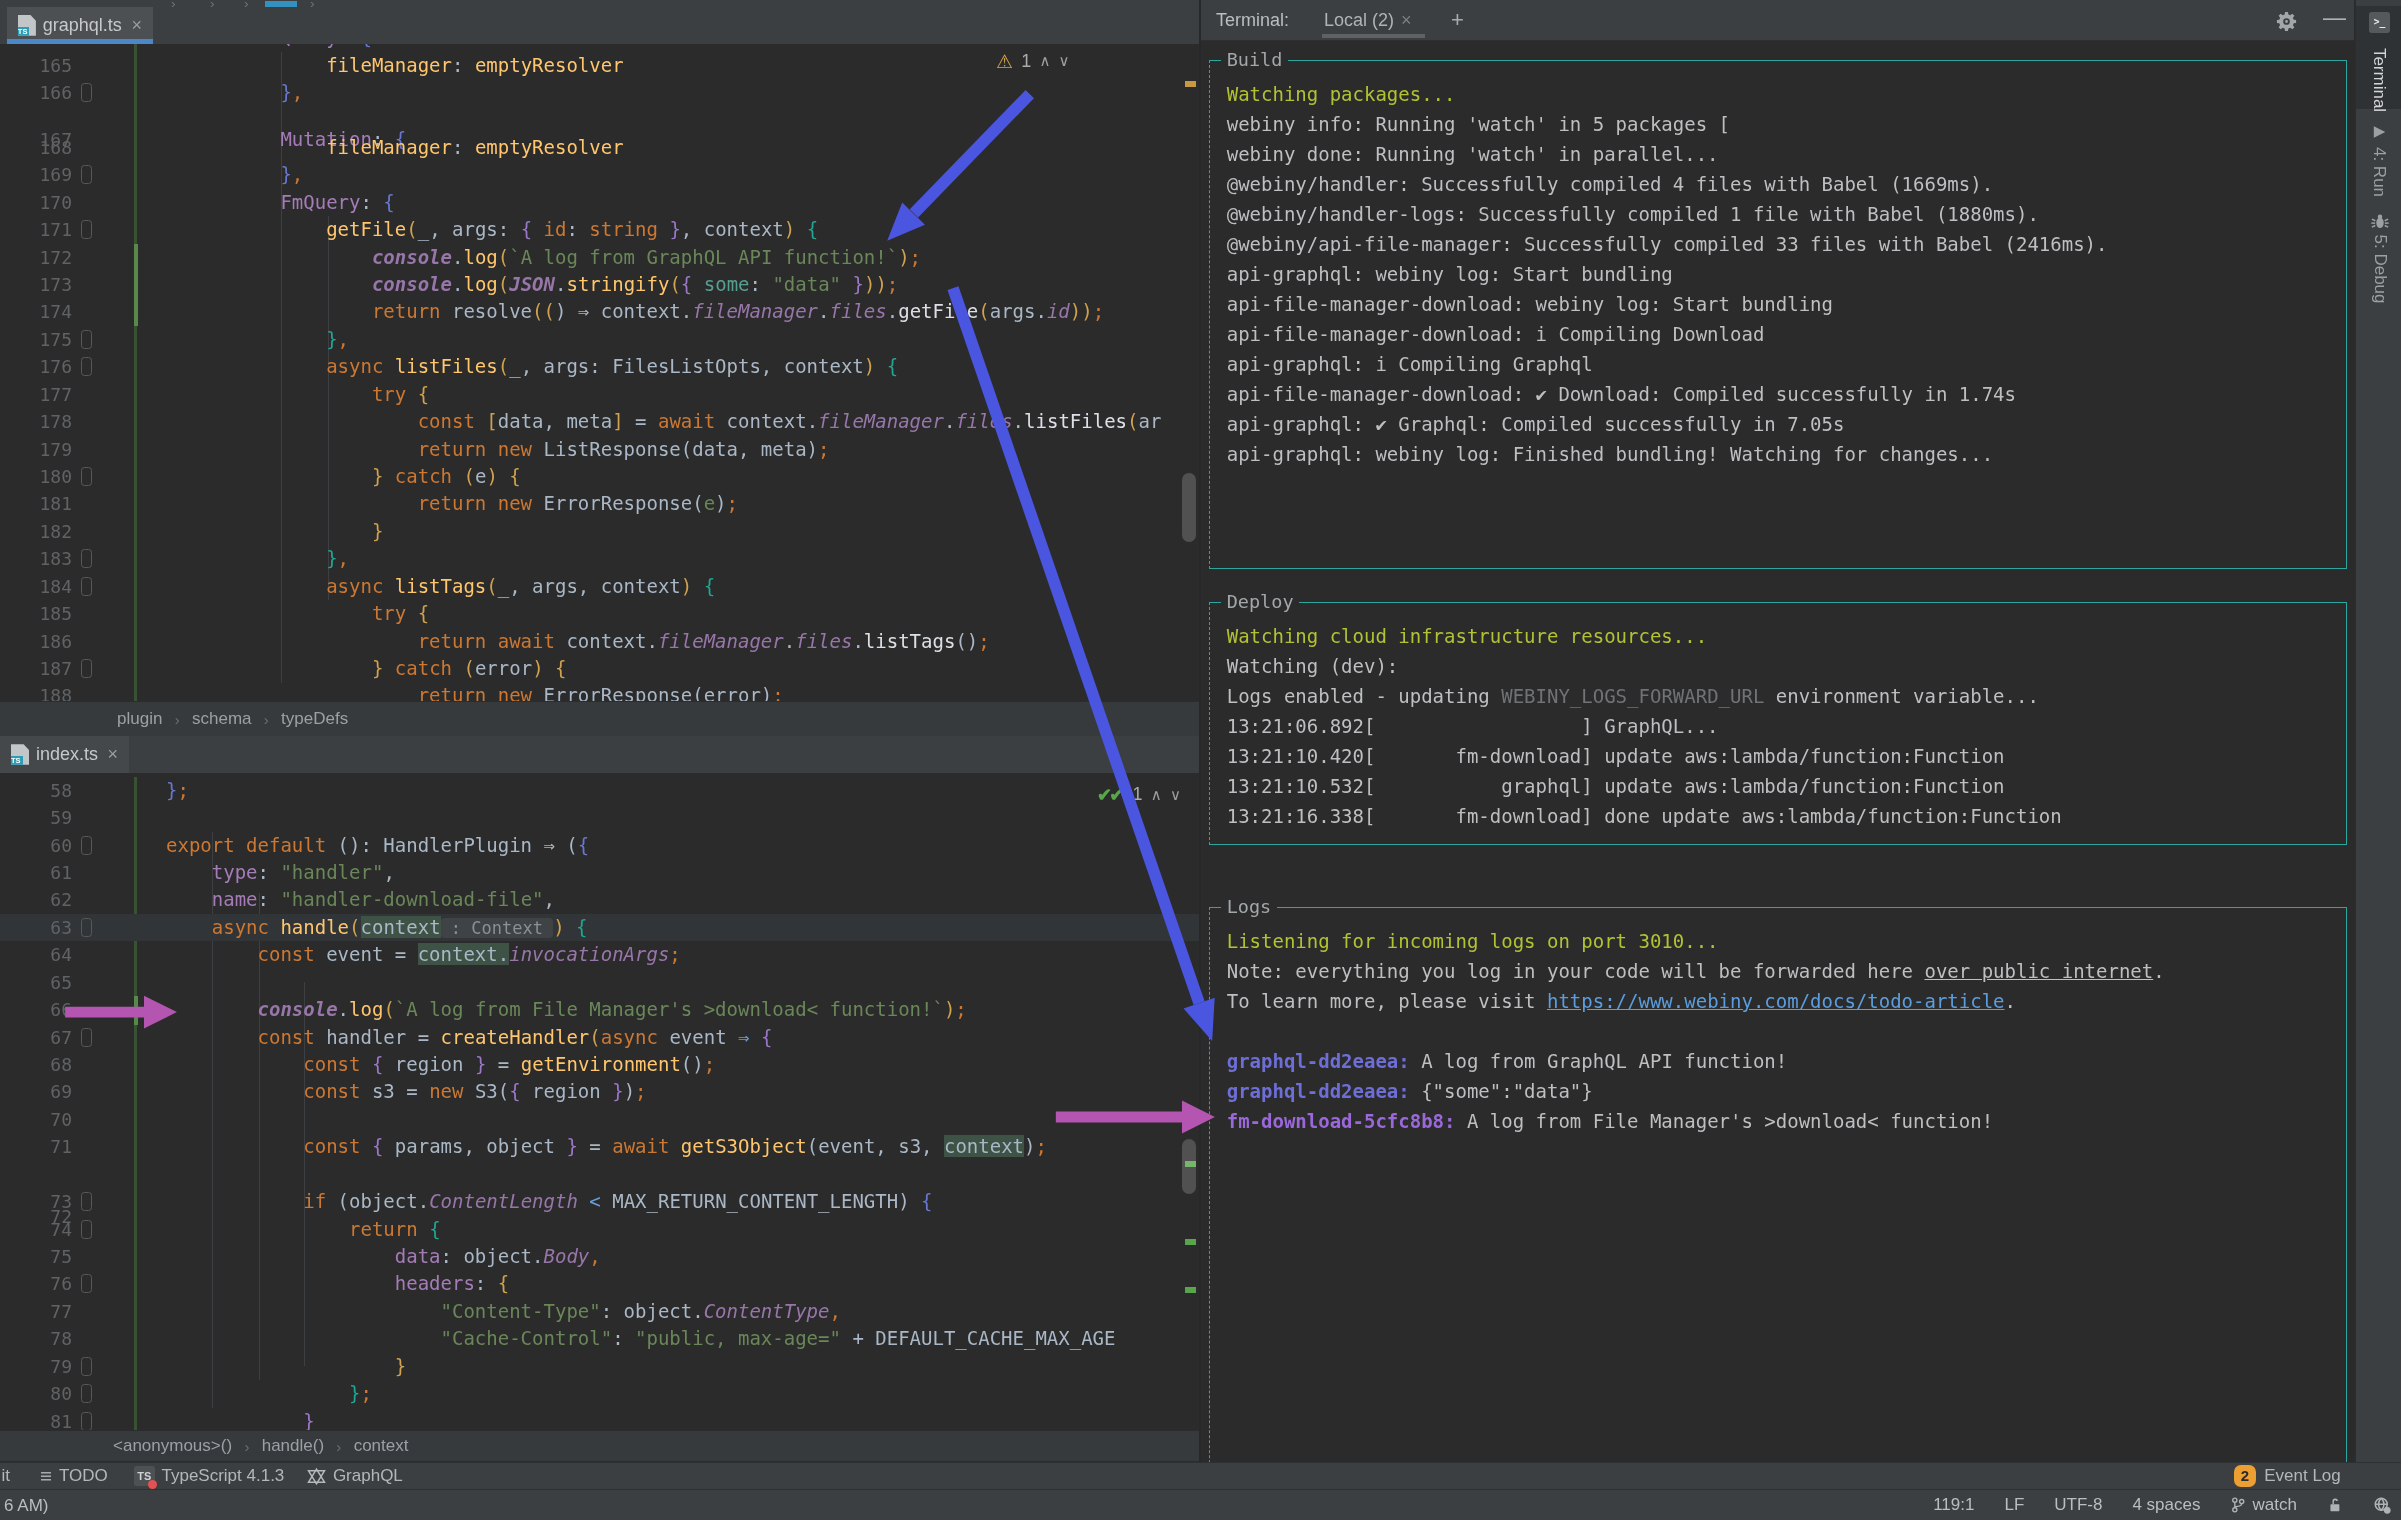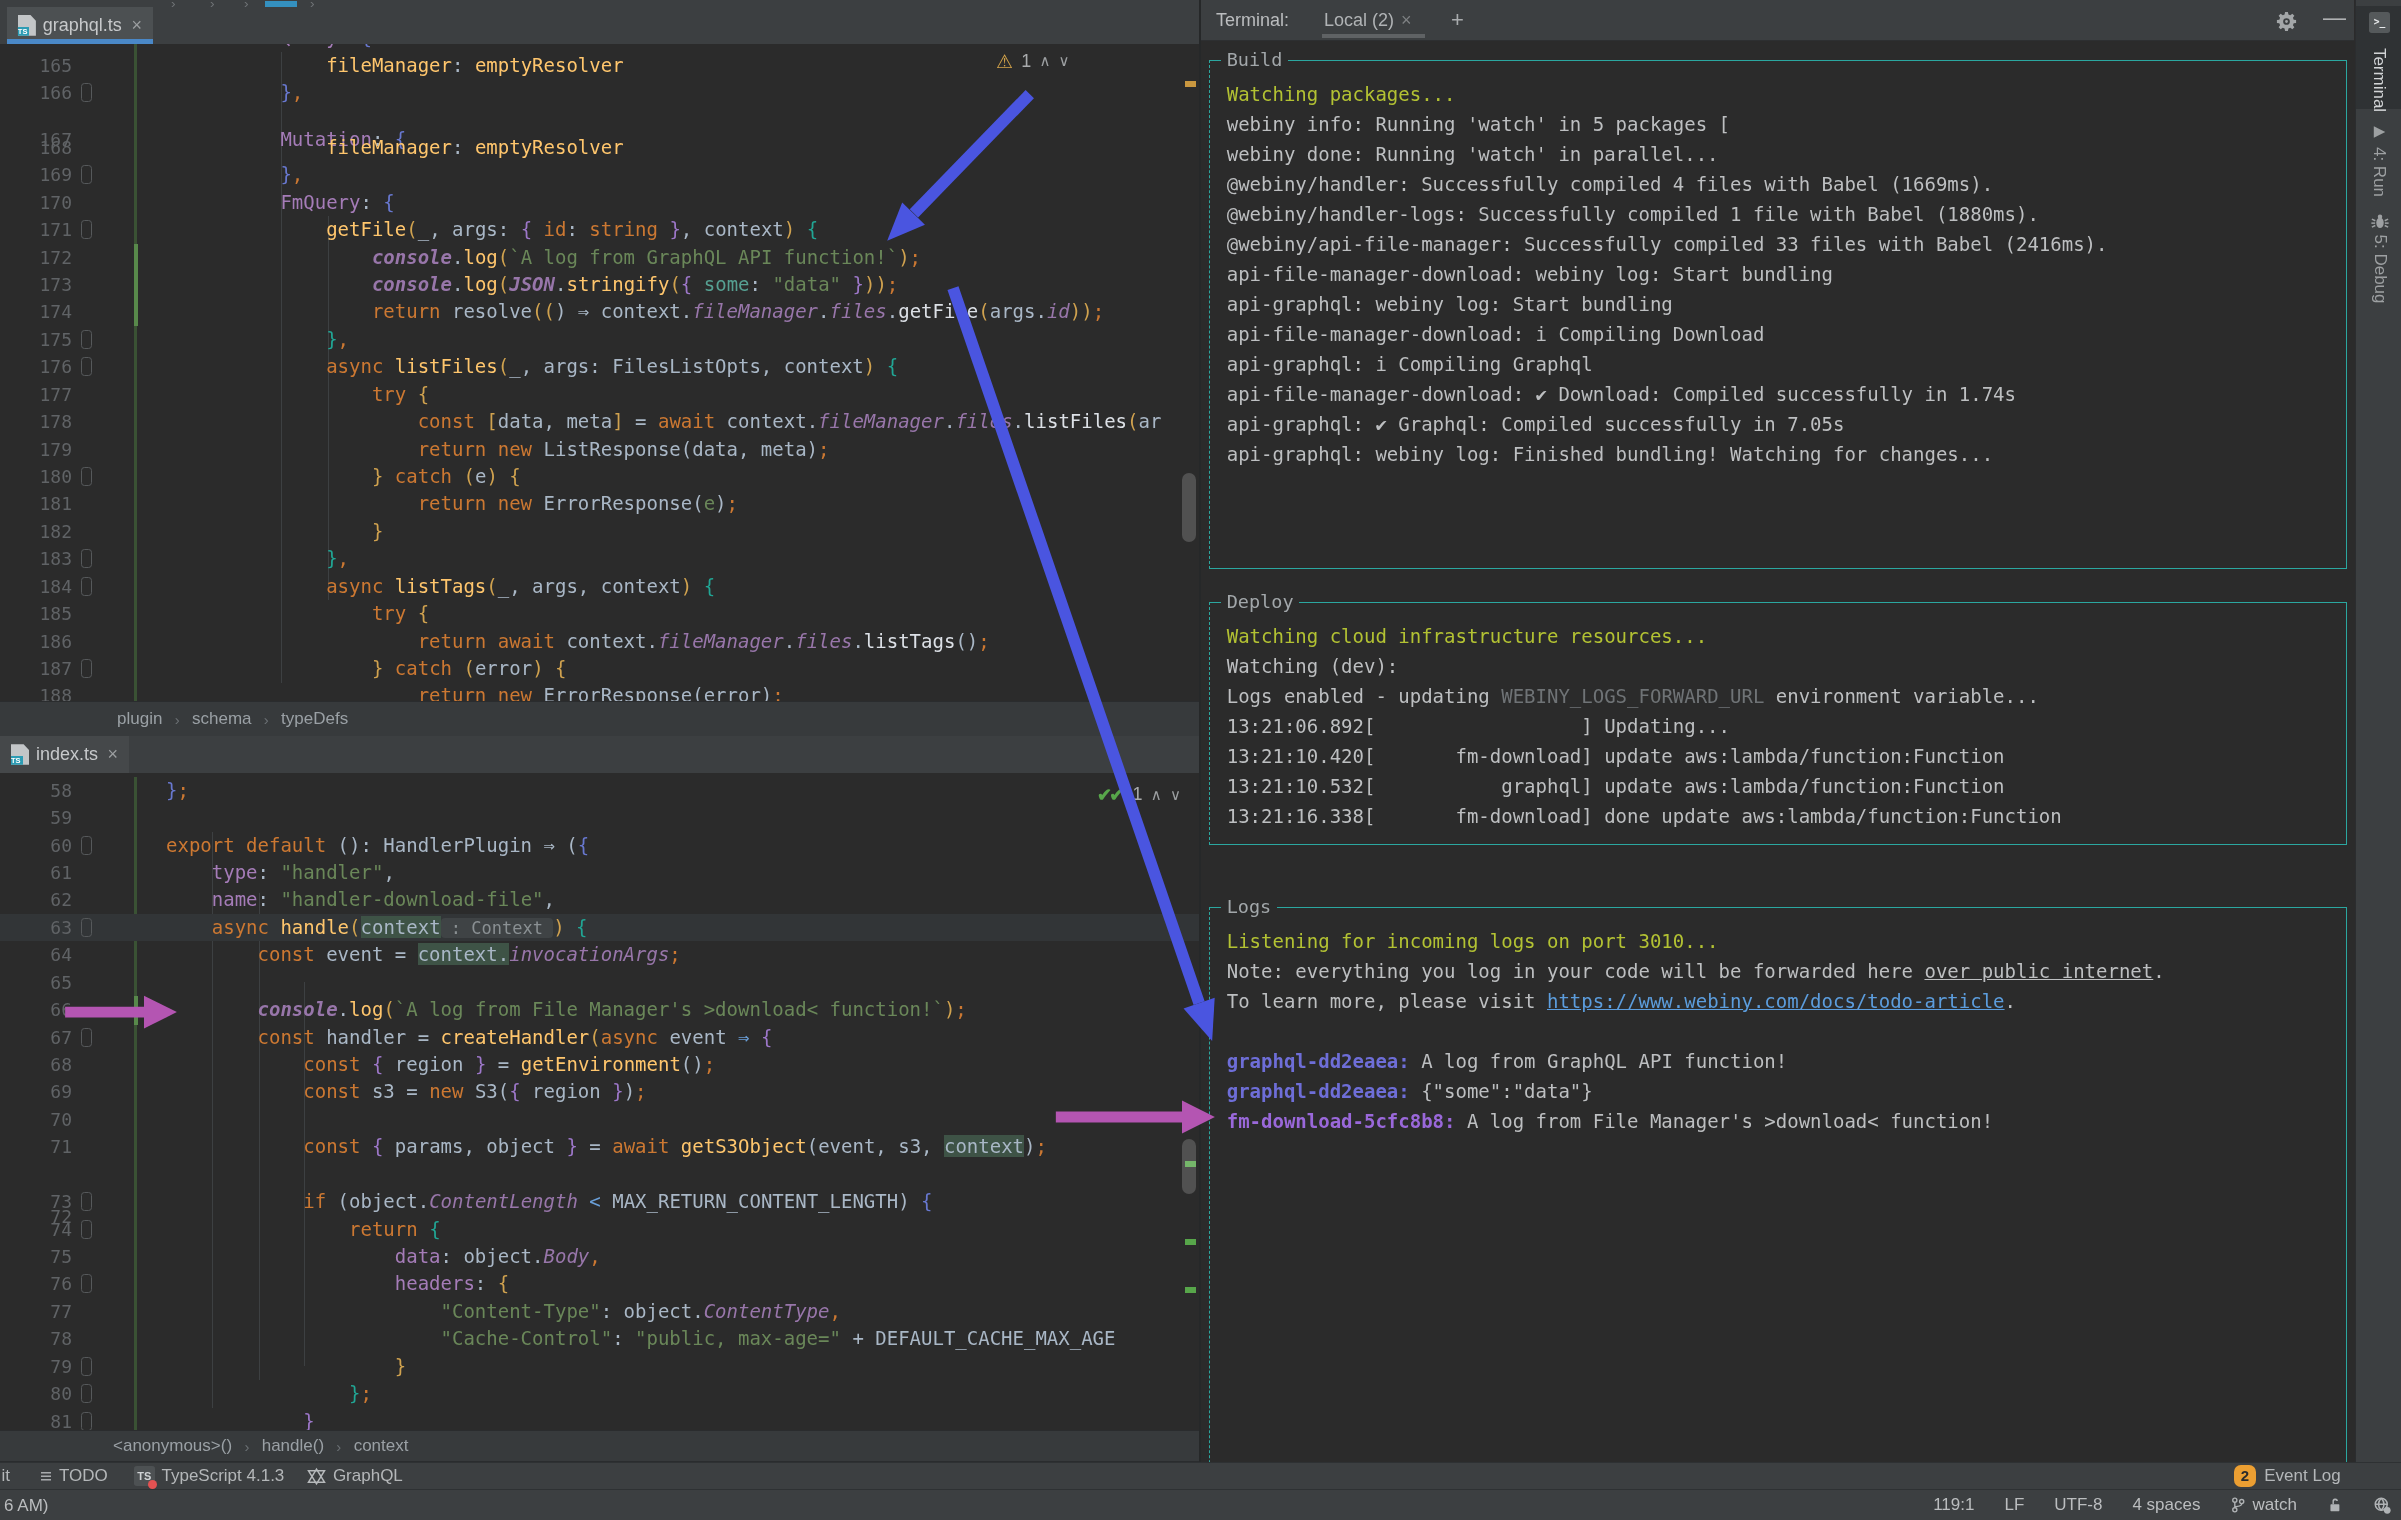--- a/index.html
+++ b/index.html
@@ -411,36 +411,36 @@
   <div id="term-boxes">
       <div class="tbox" style="top: 60px; height: 509px;">
         <span class="blabel">Build</span>
         <div class="blines">
           <div class="tline"><span class="t-ol">Watching packages...</span></div>
           <div class="tline"><span class="t-fg">webiny info: Running 'watch' in 5 packages [</span></div>
           <div class="tline"><span class="t-fg">webiny done: Running 'watch' in parallel...</span></div>
           <div class="tline"><span class="t-fg">@webiny/handler: Successfully compiled 4 files with Babel (1669ms).</span></div>
           <div class="tline"><span class="t-fg">@webiny/handler-logs: Successfully compiled 1 file with Babel (1880ms).</span></div>
           <div class="tline"><span class="t-fg">@webiny/api-file-manager: Successfully compiled 33 files with Babel (2416ms).</span></div>
+          <div class="tline"><span class="t-fg">api-graphql: webiny log: Start bundling</span></div>
           <div class="tline"><span class="t-fg">api-file-manager-download: webiny log: Start bundling</span></div>
-          <div class="tline"><span class="t-fg">api-graphql: webiny log: Start bundling</span></div>
           <div class="tline"><span class="t-fg">api-file-manager-download: i Compiling Download</span></div>
           <div class="tline"><span class="t-fg">api-graphql: i Compiling Graphql</span></div>
           <div class="tline"><span class="t-fg">api-file-manager-download: ✔ Download: Compiled successfully in 1.74s</span></div>
           <div class="tline"><span class="t-fg">api-graphql: ✔ Graphql: Compiled successfully in 7.05s</span></div>
           <div class="tline"><span class="t-fg">api-graphql: webiny log: Finished bundling! Watching for changes...</span></div>
         </div>
       </div>
       <div class="tbox" style="top: 602px; height: 243px;">
         <span class="blabel">Deploy</span>
         <div class="blines">
           <div class="tline"><span class="t-ol">Watching cloud infrastructure resources...</span></div>
           <div class="tline"><span class="t-fg">Watching (dev):</span></div>
           <div class="tline"><span class="t-fg">Logs enabled - updating </span><span class="t-dim">WEBINY_LOGS_FORWARD_URL</span><span class="t-fg"> environment variable...</span></div>
-          <div class="tline"><span class="t-fg">13:21:06.892[                  ] Updating...</span></div>
+          <div class="tline"><span class="t-fg">13:21:06.892[                  ] GraphQL...</span></div>
           <div class="tline"><span class="t-fg">13:21:10.420[       fm-download] update aws:lambda/function:Function</span></div>
           <div class="tline"><span class="t-fg">13:21:10.532[           graphql] update aws:lambda/function:Function</span></div>
           <div class="tline"><span class="t-fg">13:21:16.338[       fm-download] done update aws:lambda/function:Function</span></div>
         </div>
       </div>
       <div class="tbox" style="top: 907px; height: 616px;">
         <span class="blabel">Logs</span>
         <div class="blines">
           <div class="tline"><span class="t-ol">Listening for incoming logs on port 3010...</span></div>
           <div class="tline"><span class="t-fg">Note: everything you log in your code will be forwarded here </span><span class="t-ul">over public internet</span><span class="t-fg">.</span></div>

